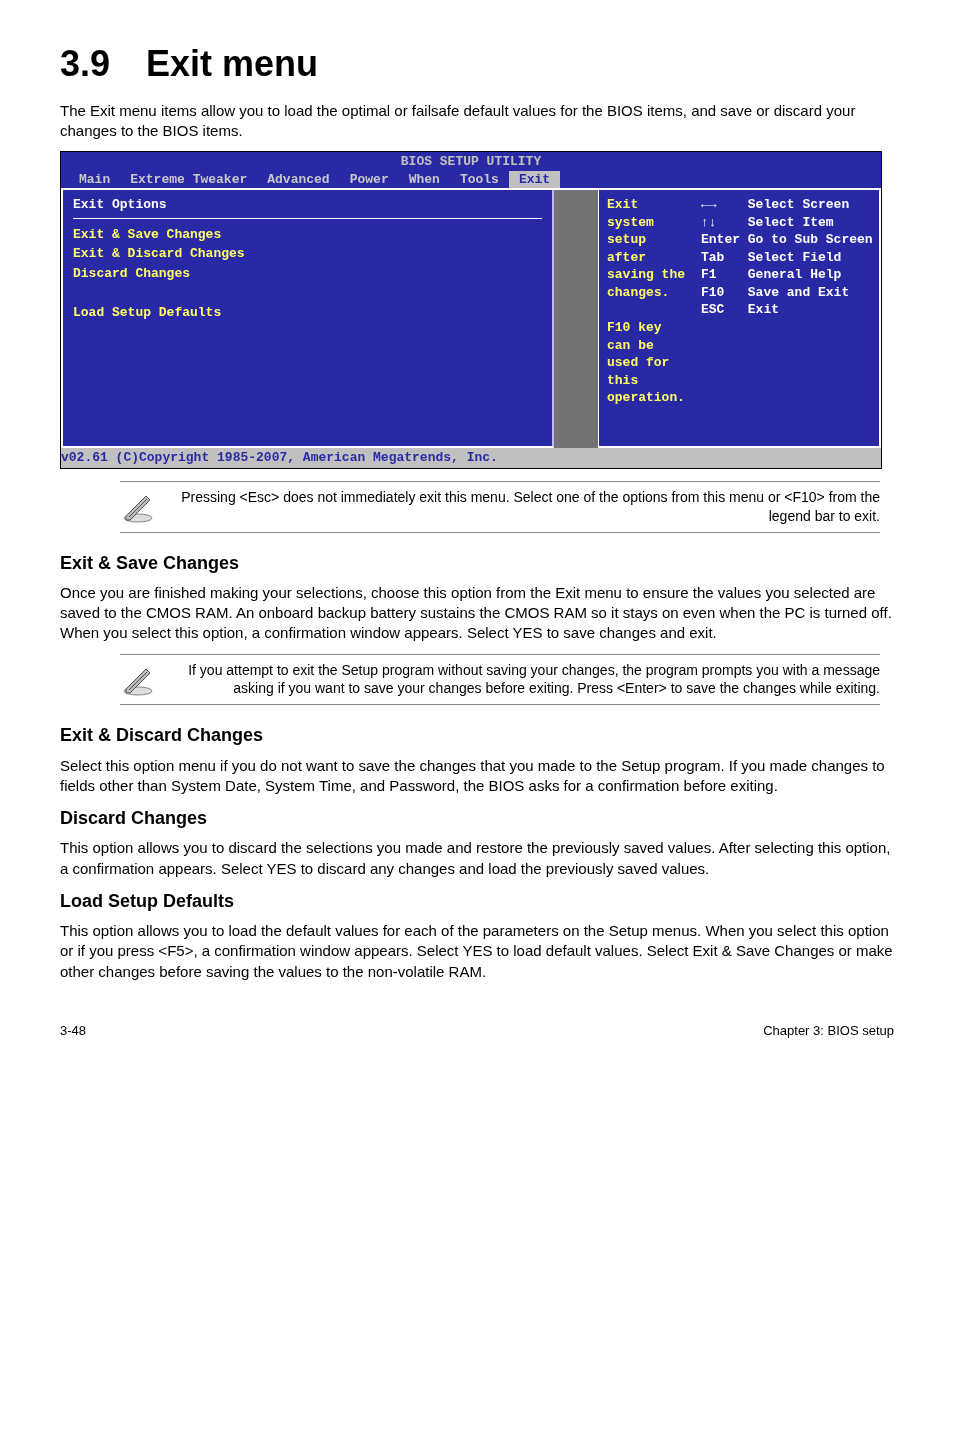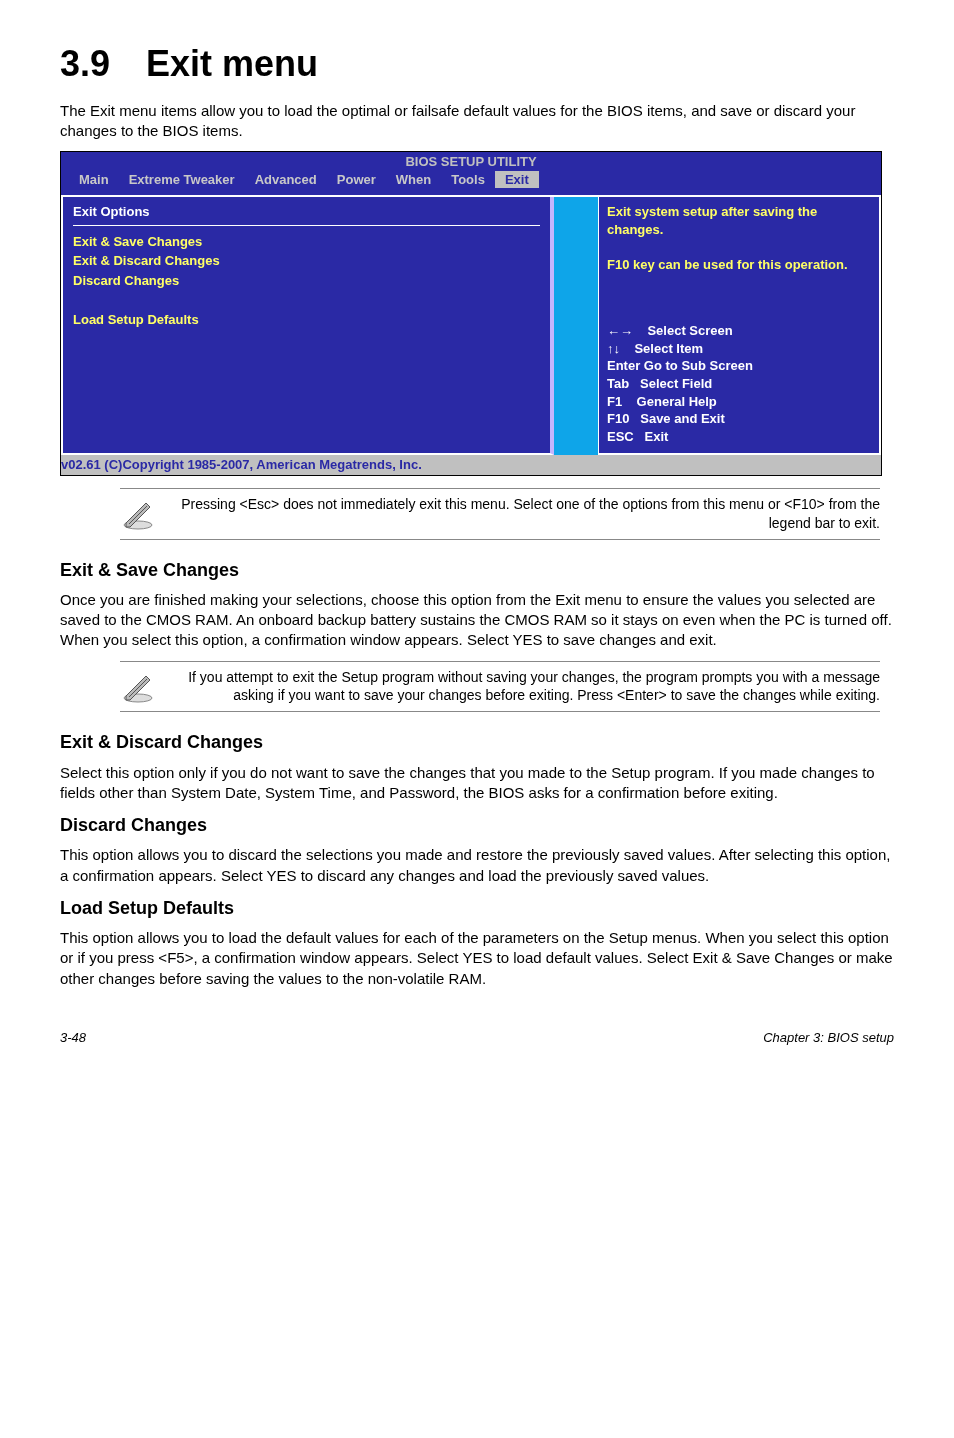--- a/index.html
+++ b/index.html
@@ -13,77 +13,77 @@
   width: 954px;
   box-sizing: border-box;
 }
 h1 {
   font-size: 36px;
   font-weight: bold;
   margin: 0 0 12px 0;
 }
 p { margin: 0 0 10px 0; }
 .bios {
-  background:#0ea5e9;
+  background:#737373;
   color:#fff;
-  font-family: Liberation Sans, sans-serif;
+  font-family: Liberation Mono, monospace;
   font-size:13px;
   font-weight:bold;
   border:1px solid #000;
   margin: 10px 0 12px 0;
   width: 820px;
 }
 .bios-title {
   text-align:center;
   color:#c0c0c0;
   background:#2a29a5;
   padding:1px 0 0 0;
 }
 .bios-tabs {
   display:flex;
   background:#2a29a5;
-  padding: 0 8px 7px 8px;
+  padding: 0 8px 0 8px;
 }
 .bios-tabs span {
   color:#c8c8c8;
   padding: 0 10px;
 }
 .bios-tabs .active {
   background:#c0c0c0;
   color:#2a29a5;
 }
 .bios-body {
   display:flex;
   border-top: 2px solid #fff;
 }
 .bios-left {
   flex: 1;
   background:#2a29a5;
   border:2px solid #fff;
   border-top:none;
-  border-right:4px solid #c4b5fd;
+  border-right:2px solid #c4b5fd;
   padding: 6px 10px 50px 10px;
   min-height: 200px;
 }
 .bios-left .header {
   color:#fff;
   border-bottom: 1px solid #fff;
   padding-bottom:4px;
   margin-bottom:6px;
 }
 .bios-left .opt { color:#ffff66; }
 .bios-left .opt-row { padding: 1px 0; }
 .bios-right {
   width: 280px;
   background:#2a29a5;
   border:2px solid #fff;
   border-top:none;
   border-left:1px solid #fff;
   display:flex;
-  flex-direction:column;
+  flex-direction:row;
   margin-left:44px;
 }
 .bios-help {
   flex:1;
   color:#ffff66;
   padding: 6px 8px;
 }
 .bios-keys {
   color:#fff;
   padding: 6px 8px 8px 8px;
@@ -112,21 +112,21 @@
   margin: 10px 0 8px 0;
 }
 .pagefoot {
   display:flex;
   justify-content:space-between;
   font-size:13px;
   color:#000;
   margin-top:40px;
   border-top: 0;
 }
-.seg { white-space: nowrap; font-style: italic; }
+.seg { white-space: nowrap; }
 </style>
 </head>
 <body>
 
 <h1>3.9 Exit menu</h1>
 <p>The Exit menu items allow you to load the optimal or failsafe default values for the BIOS items, and save or discard your changes to the BIOS items.</p>
 
 <div class="bios">
   <div class="bios-title">BIOS SETUP UTILITY</div>
   <div class="bios-tabs">
@@ -179,21 +179,21 @@
 <div class="notebox">
   <svg width="36" height="36" viewBox="0 0 36 36">
     <ellipse cx="18" cy="30" rx="14" ry="4" fill="#ddd" stroke="#888"></ellipse>
     <polygon points="6,28 26,8 30,12 10,32 6,32" fill="#bbb" stroke="#555"></polygon>
     <line x1="9" y1="29" x2="27" y2="11" stroke="#555"></line>
   </svg>
   <div class="txt"> If you attempt to exit the Setup program without saving your changes, the program prompts you with a message asking if you want to save your changes before exiting. Press &lt;Enter&gt;  to save the changes while exiting.</div>
 </div>
 
 <h2 class="sub">Exit &amp; Discard Changes</h2>
-<p>Select this option only if you do not want to save the changes that you  made to the Setup program. If you made changes to fields other than System Date, System Time, and Password, the BIOS asks for a confirmation before exiting.</p>
+<p>Select this option menu if you do not want to save the changes that you  made to the Setup program. If you made changes to fields other than System Date, System Time, and Password, the BIOS asks for a confirmation before exiting.</p>
 
 <h2 class="sub">Discard Changes</h2>
 <p>This option allows you to discard the selections you made and restore the previously saved values. After selecting this option, a confirmation appears. Select YES to discard any changes and load the previously saved values.</p>
 
 <h2 class="sub">Load Setup Defaults</h2>
 <p>This option allows you to load the default values for each of the parameters on the Setup menus. When you select this option or if you press &lt;F5&gt;, a confirmation window appears. Select YES to load default values. Select Exit &amp; Save Changes or make other changes before saving the values to the non-volatile RAM.</p>
 
 <div class="pagefoot">
   <span class="seg">3-48</span>
   <span class="seg">Chapter 3: BIOS setup</span>

